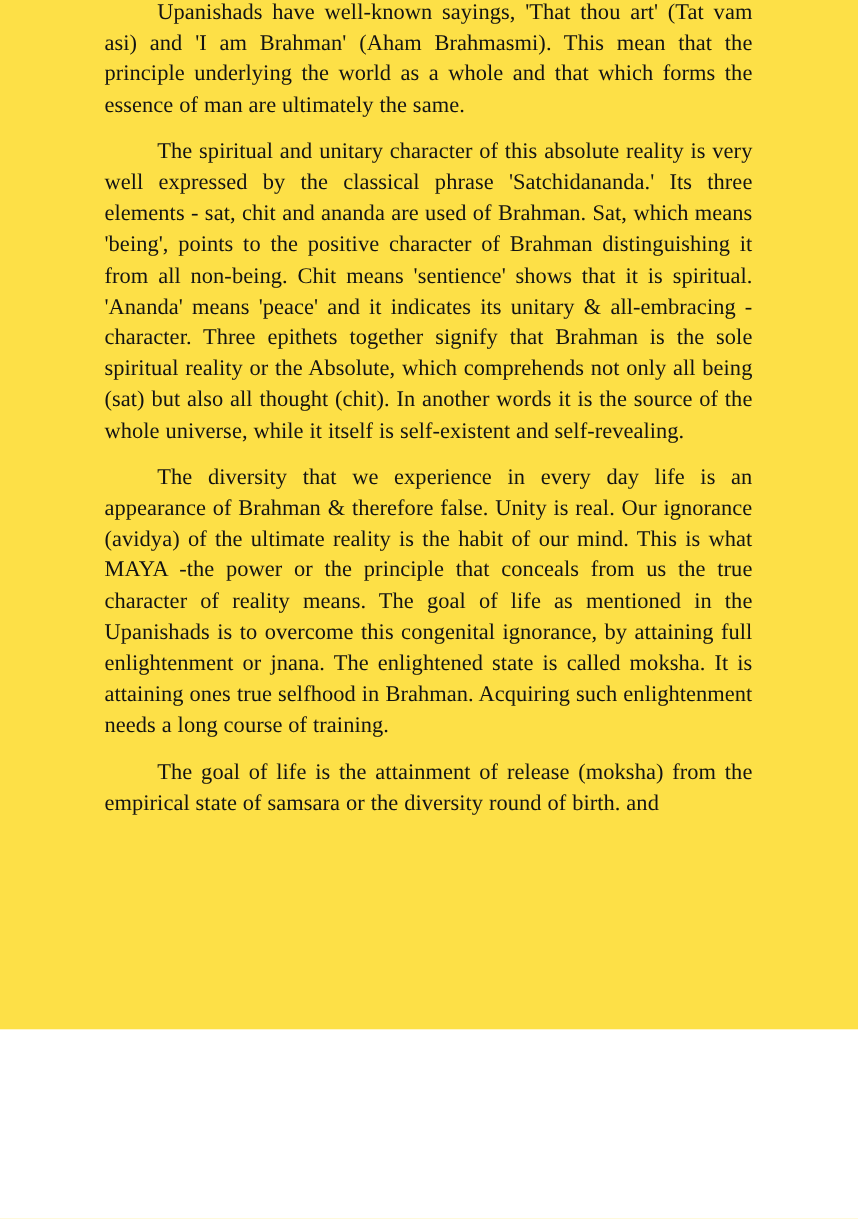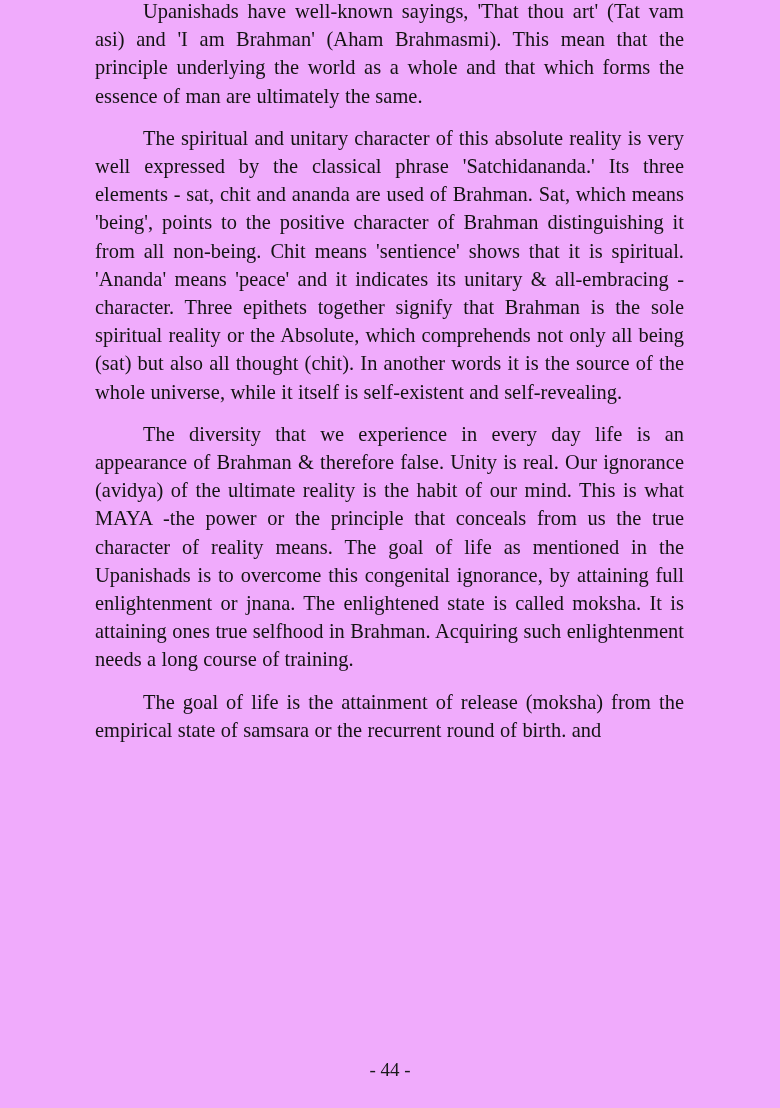--- a/index.html
+++ b/index.html
@@ -3,22 +3,22 @@
 <meta charset="utf-8">
 <style>
   html, body {
     margin: 0;
     padding: 0;
     background: #ffffff;
   }
   #page {
     position: relative;
     width: 780px;
-    height: 1108px;
-    background: #f0abfc;
+    height: 936px;
+    background: #fde047;
     overflow: hidden;
     font-family: "Liberation Serif", "DejaVu Serif", serif;
     color: #111111;
   }
   #text-column {
     position: absolute;
     left: 95px;
     top: -3px;
     width: 589px;
   }
@@ -55,18 +55,18 @@
 </style>
 </head>
 <body>
 
 <div id="page">
 
   <div id="text-column">
     <p class="para">Upanishads have well-known sayings, 'That thou art' (Tat vam asi) and 'I am Brahman' (Aham Brahmasmi). This mean that the principle underlying the world as a whole and that which forms the essence of man are ultimately the same.</p>
     <p class="para">The spiritual and unitary character of this absolute reality is very well expressed by the classical phrase 'Satchidananda.' Its three elements - sat, chit and ananda are used of Brahman. Sat, which means 'being', points to the positive character of Brahman distinguishing it from all non-being. Chit means 'sentience' shows that it is spiritual. 'Ananda' means 'peace' and it indicates its unitary &amp; all-embracing -character. Three epithets together signify that Brahman is the sole spiritual reality or the Absolute, which comprehends not only all being (sat) but also all thought (chit). In another words it is the source of the whole universe, while it itself is self-existent and self-revealing.</p>
     <p class="para">The diversity that we experience in every day life is an appearance of Brahman &amp; therefore false. Unity is real. Our ignorance (avidya) of the ultimate reality is the habit of our mind. This is what MAYA -the power or the principle that conceals from us the true character of reality means. The goal of life as mentioned in the Upanishads is to overcome this congenital ignorance, by attaining full enlightenment or jnana. The enlightened state is called moksha. It is attaining ones true selfhood in Brahman. Acquiring such enlightenment needs a long course of training.</p>
-    <p class="para tail">The goal of life is the attainment of release (moksha) from the empirical state of samsara or the recurrent round of birth. and</p>
+    <p class="para tail">The goal of life is the attainment of release (moksha) from the empirical state of samsara or the diversity round of birth. and</p>
   </div>
 
   <div id="page-number">- 44 -</div>
 
 </div>
 
 </body></html>

